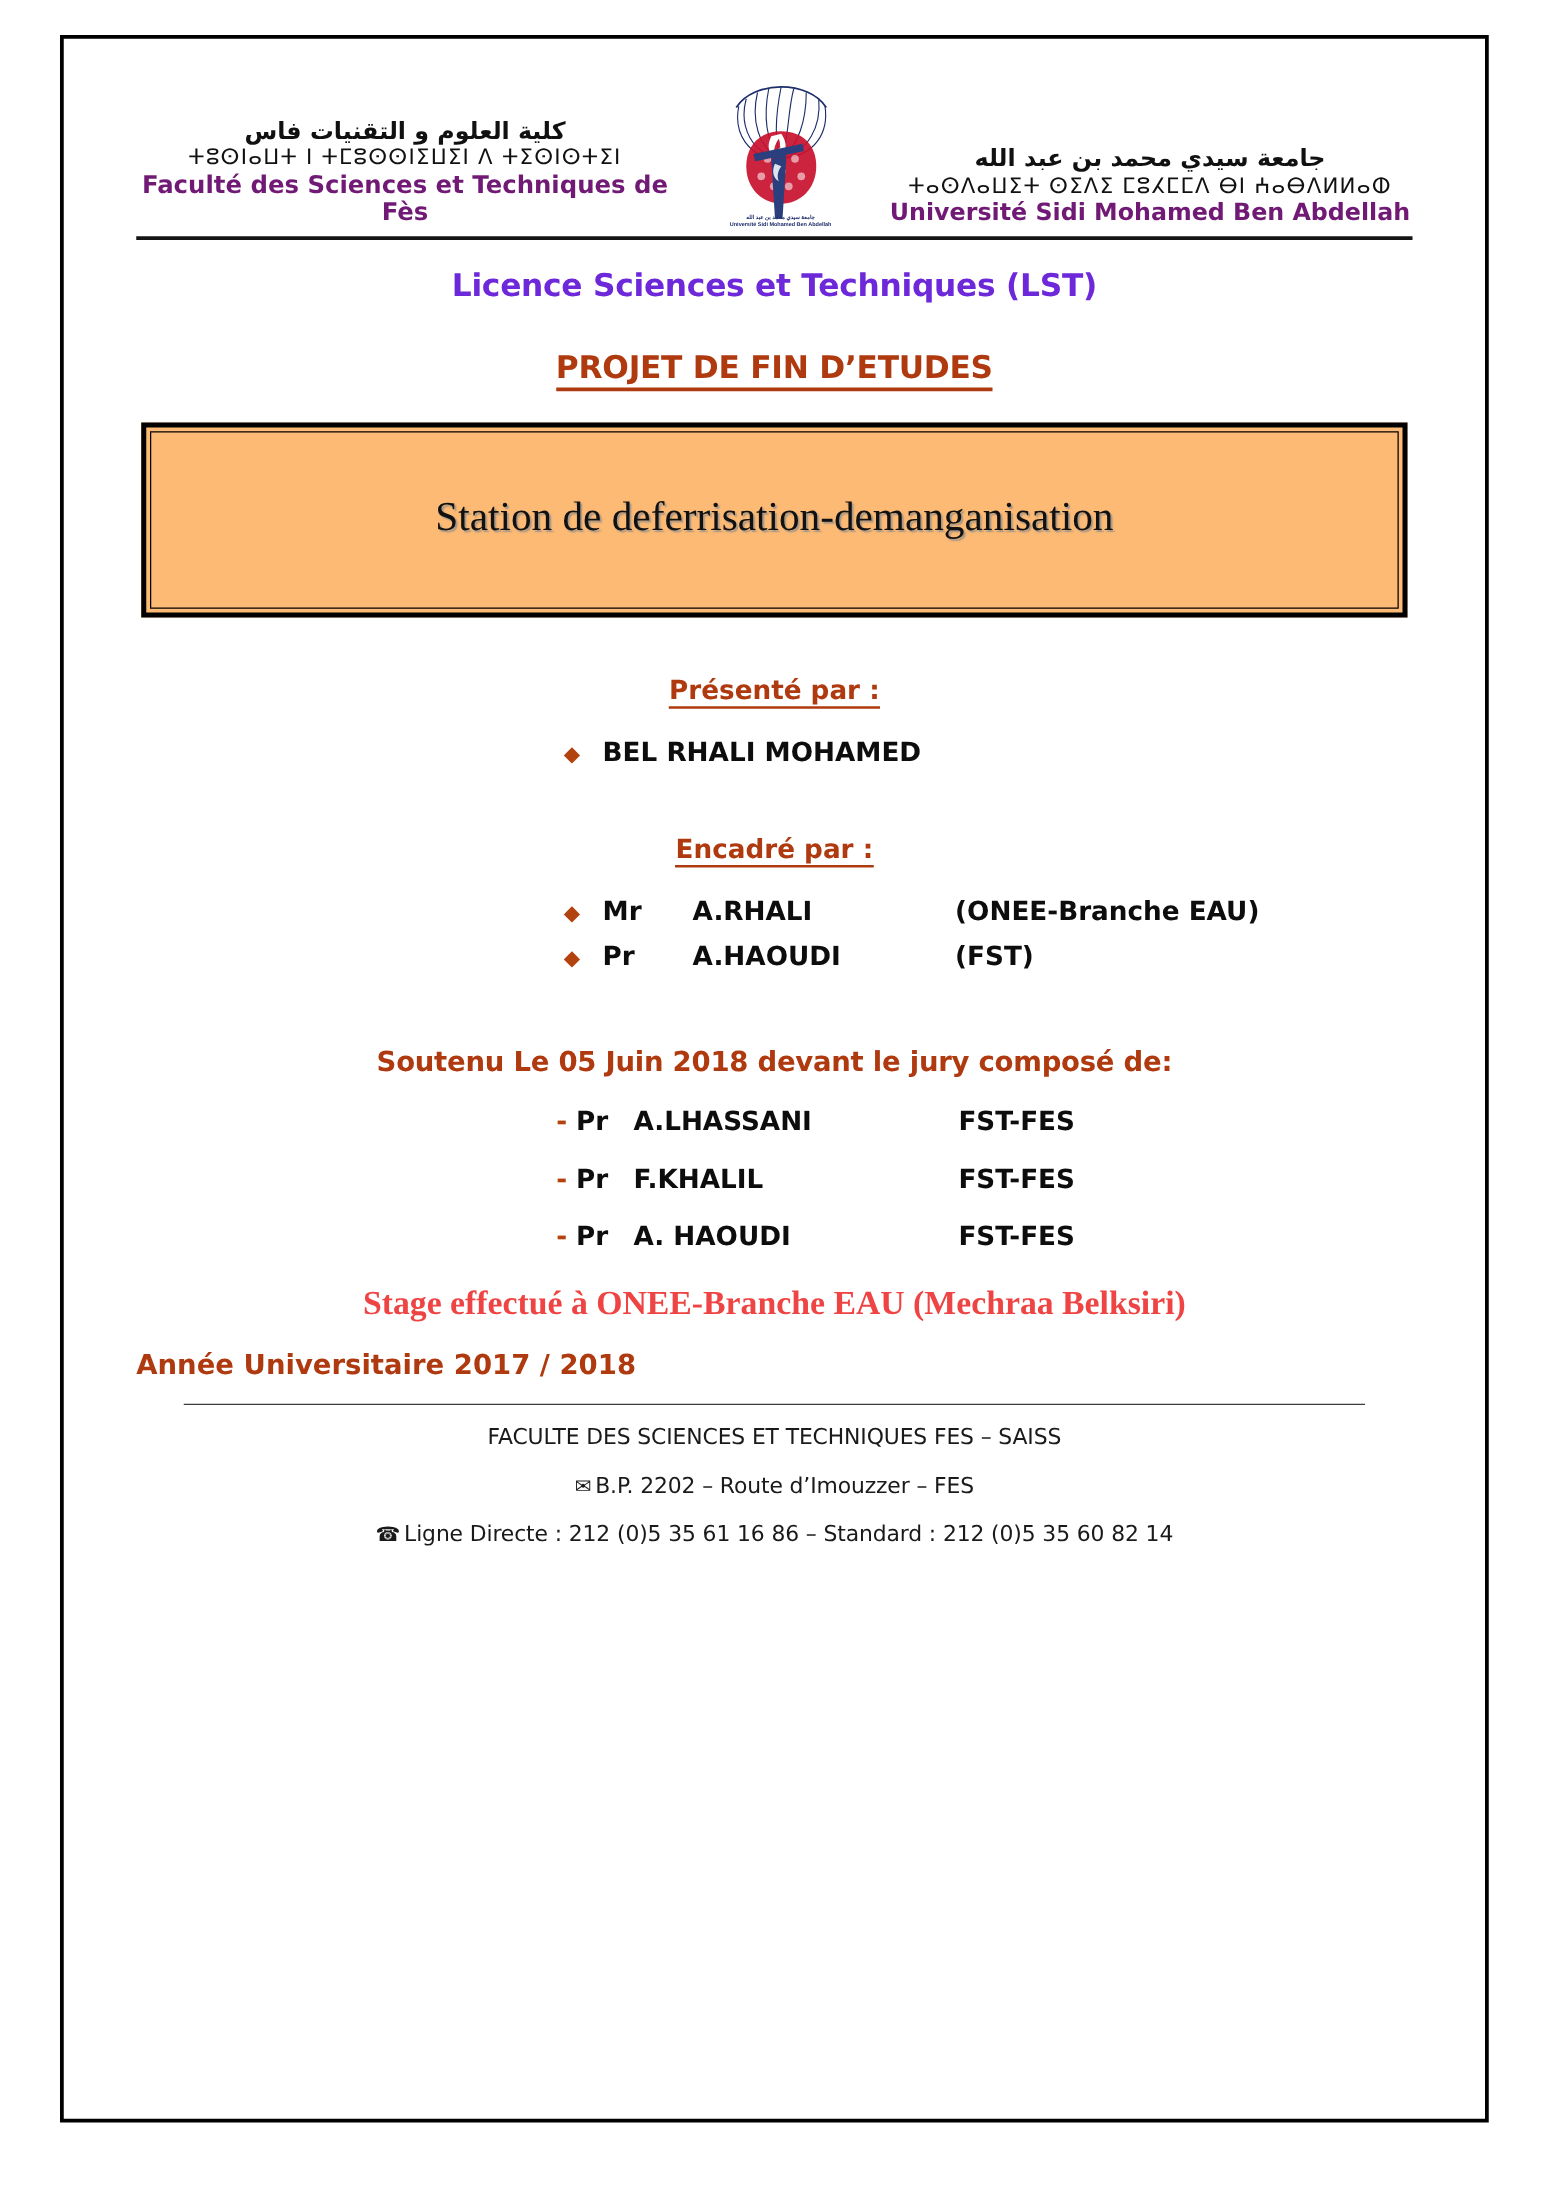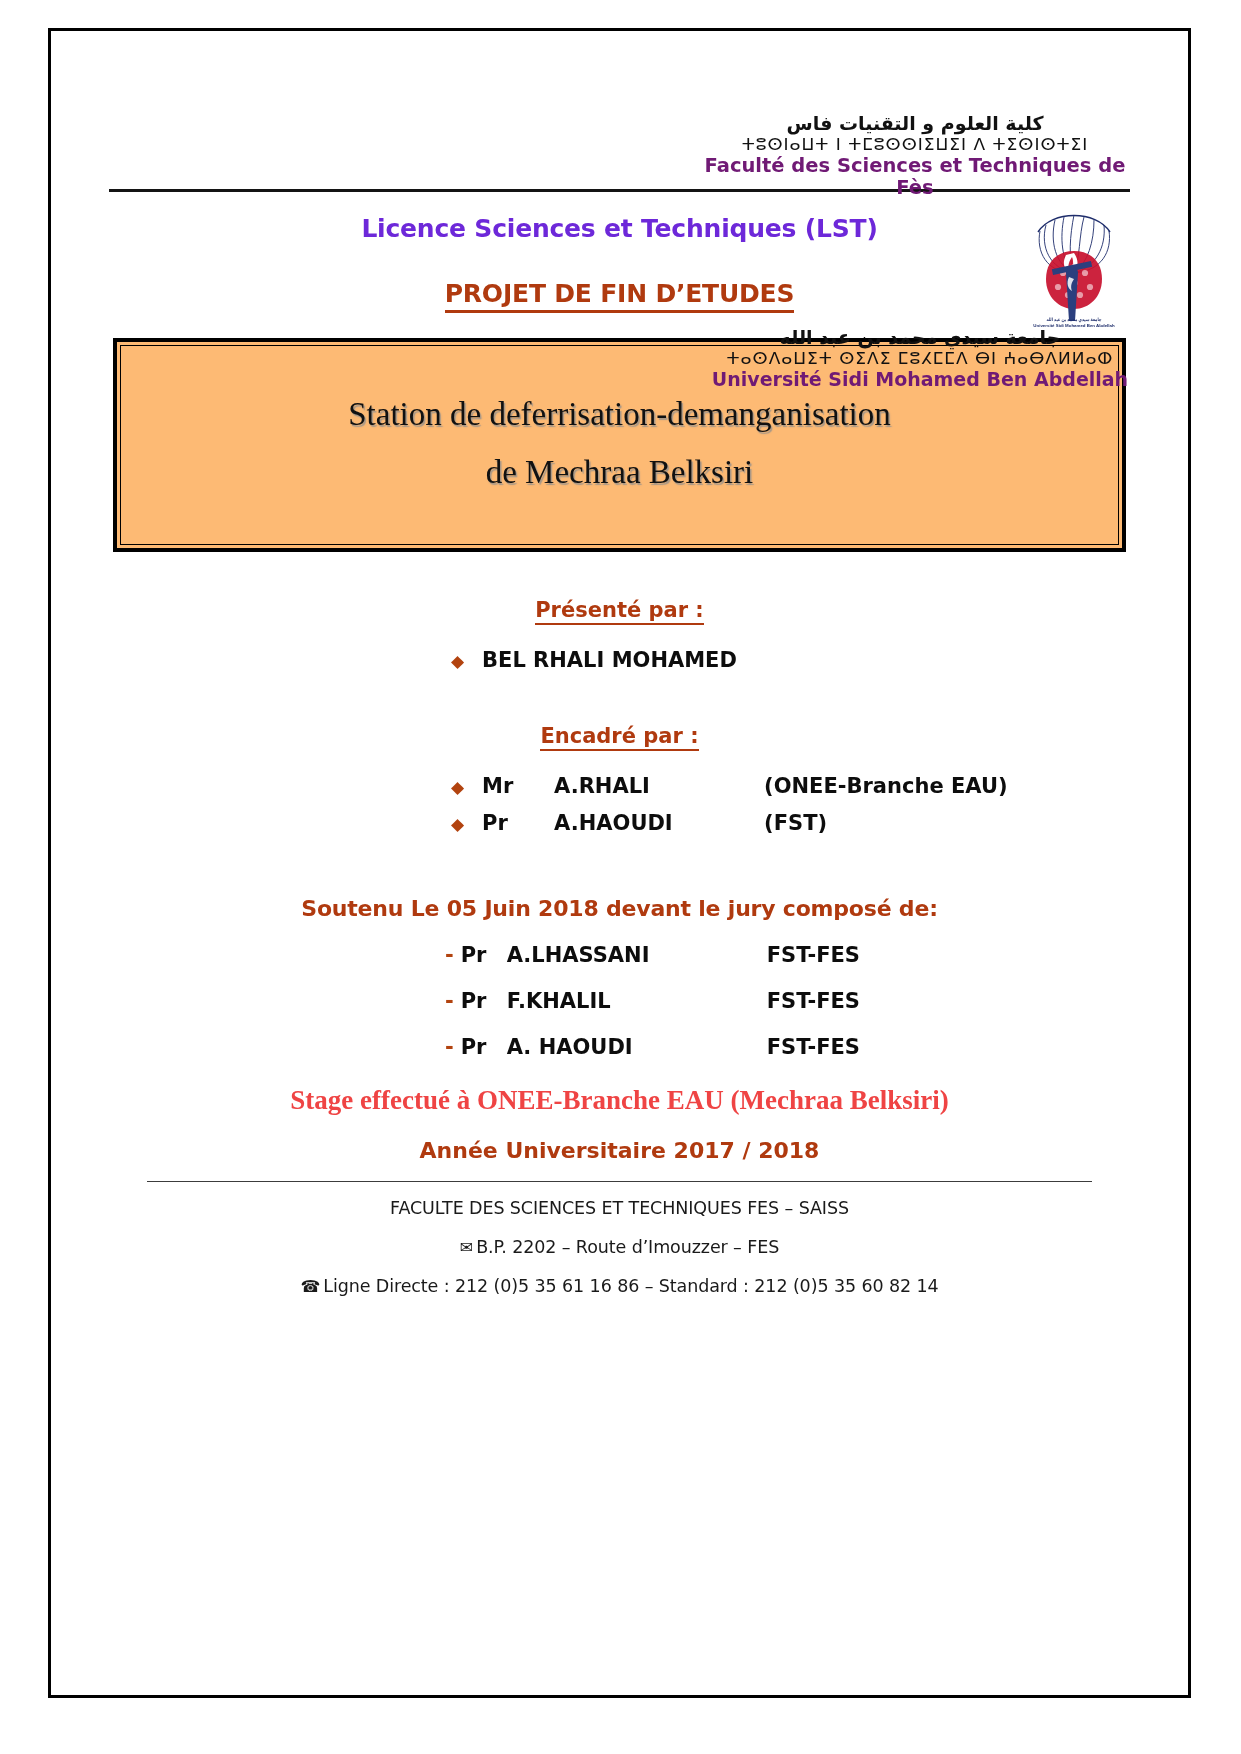--- a/index.html
+++ b/index.html
@@ -29,21 +29,21 @@
   .page-inner {
     position: absolute;
     left: 0; top: 0; right: 0; bottom: 0;
     padding: 0 58px;
     box-sizing: border-box;
   }
 
   
   .letterhead {
     display: flex;
-    flex-direction: column;
+    flex-direction: row;
     align-items: flex-end;
     justify-content: space-between;
     padding-top: 82px;
     height: 150px;
     box-sizing: border-box;
   }
   .lh-block {
     text-align: center;
     line-height: 1.12;
   }
@@ -236,21 +236,20 @@
 
   .stage-line {
     text-align: center;
     margin-top: 26px;
     font-family: "Liberation Serif", serif;
     font-size: 27px;
     font-weight: bold;
     color: #ef4444;
   }
   .year-line {
-    text-align: center;
     margin-top: 22px;
     font-family: "DejaVu Sans", sans-serif;
     font-size: 22px;
     font-weight: bold;
     color: #b03a0f;
   }
 
   
   .foot-rule {
     border: 0;
@@ -345,21 +344,20 @@
   <div class="lst-line">Licence Sciences et Techniques (LST)</div>
 
 
   <div class="pfe">
     <span>PROJET DE FIN D’ETUDES</span>
   </div>
 
   <div class="title-box-outer">
     <div class="title-box-inner">
       <div class="title-line">Station de deferrisation-demanganisation</div>
-      <div class="title-line">de Mechraa Belksiri</div>
     </div>
   </div>
 
   <div class="sect-label">
     <span>Présenté par :</span>
   </div>
 
   <div class="bullet-list">
     <div class="bullet-row">
       <span class="dia">◆</span>

